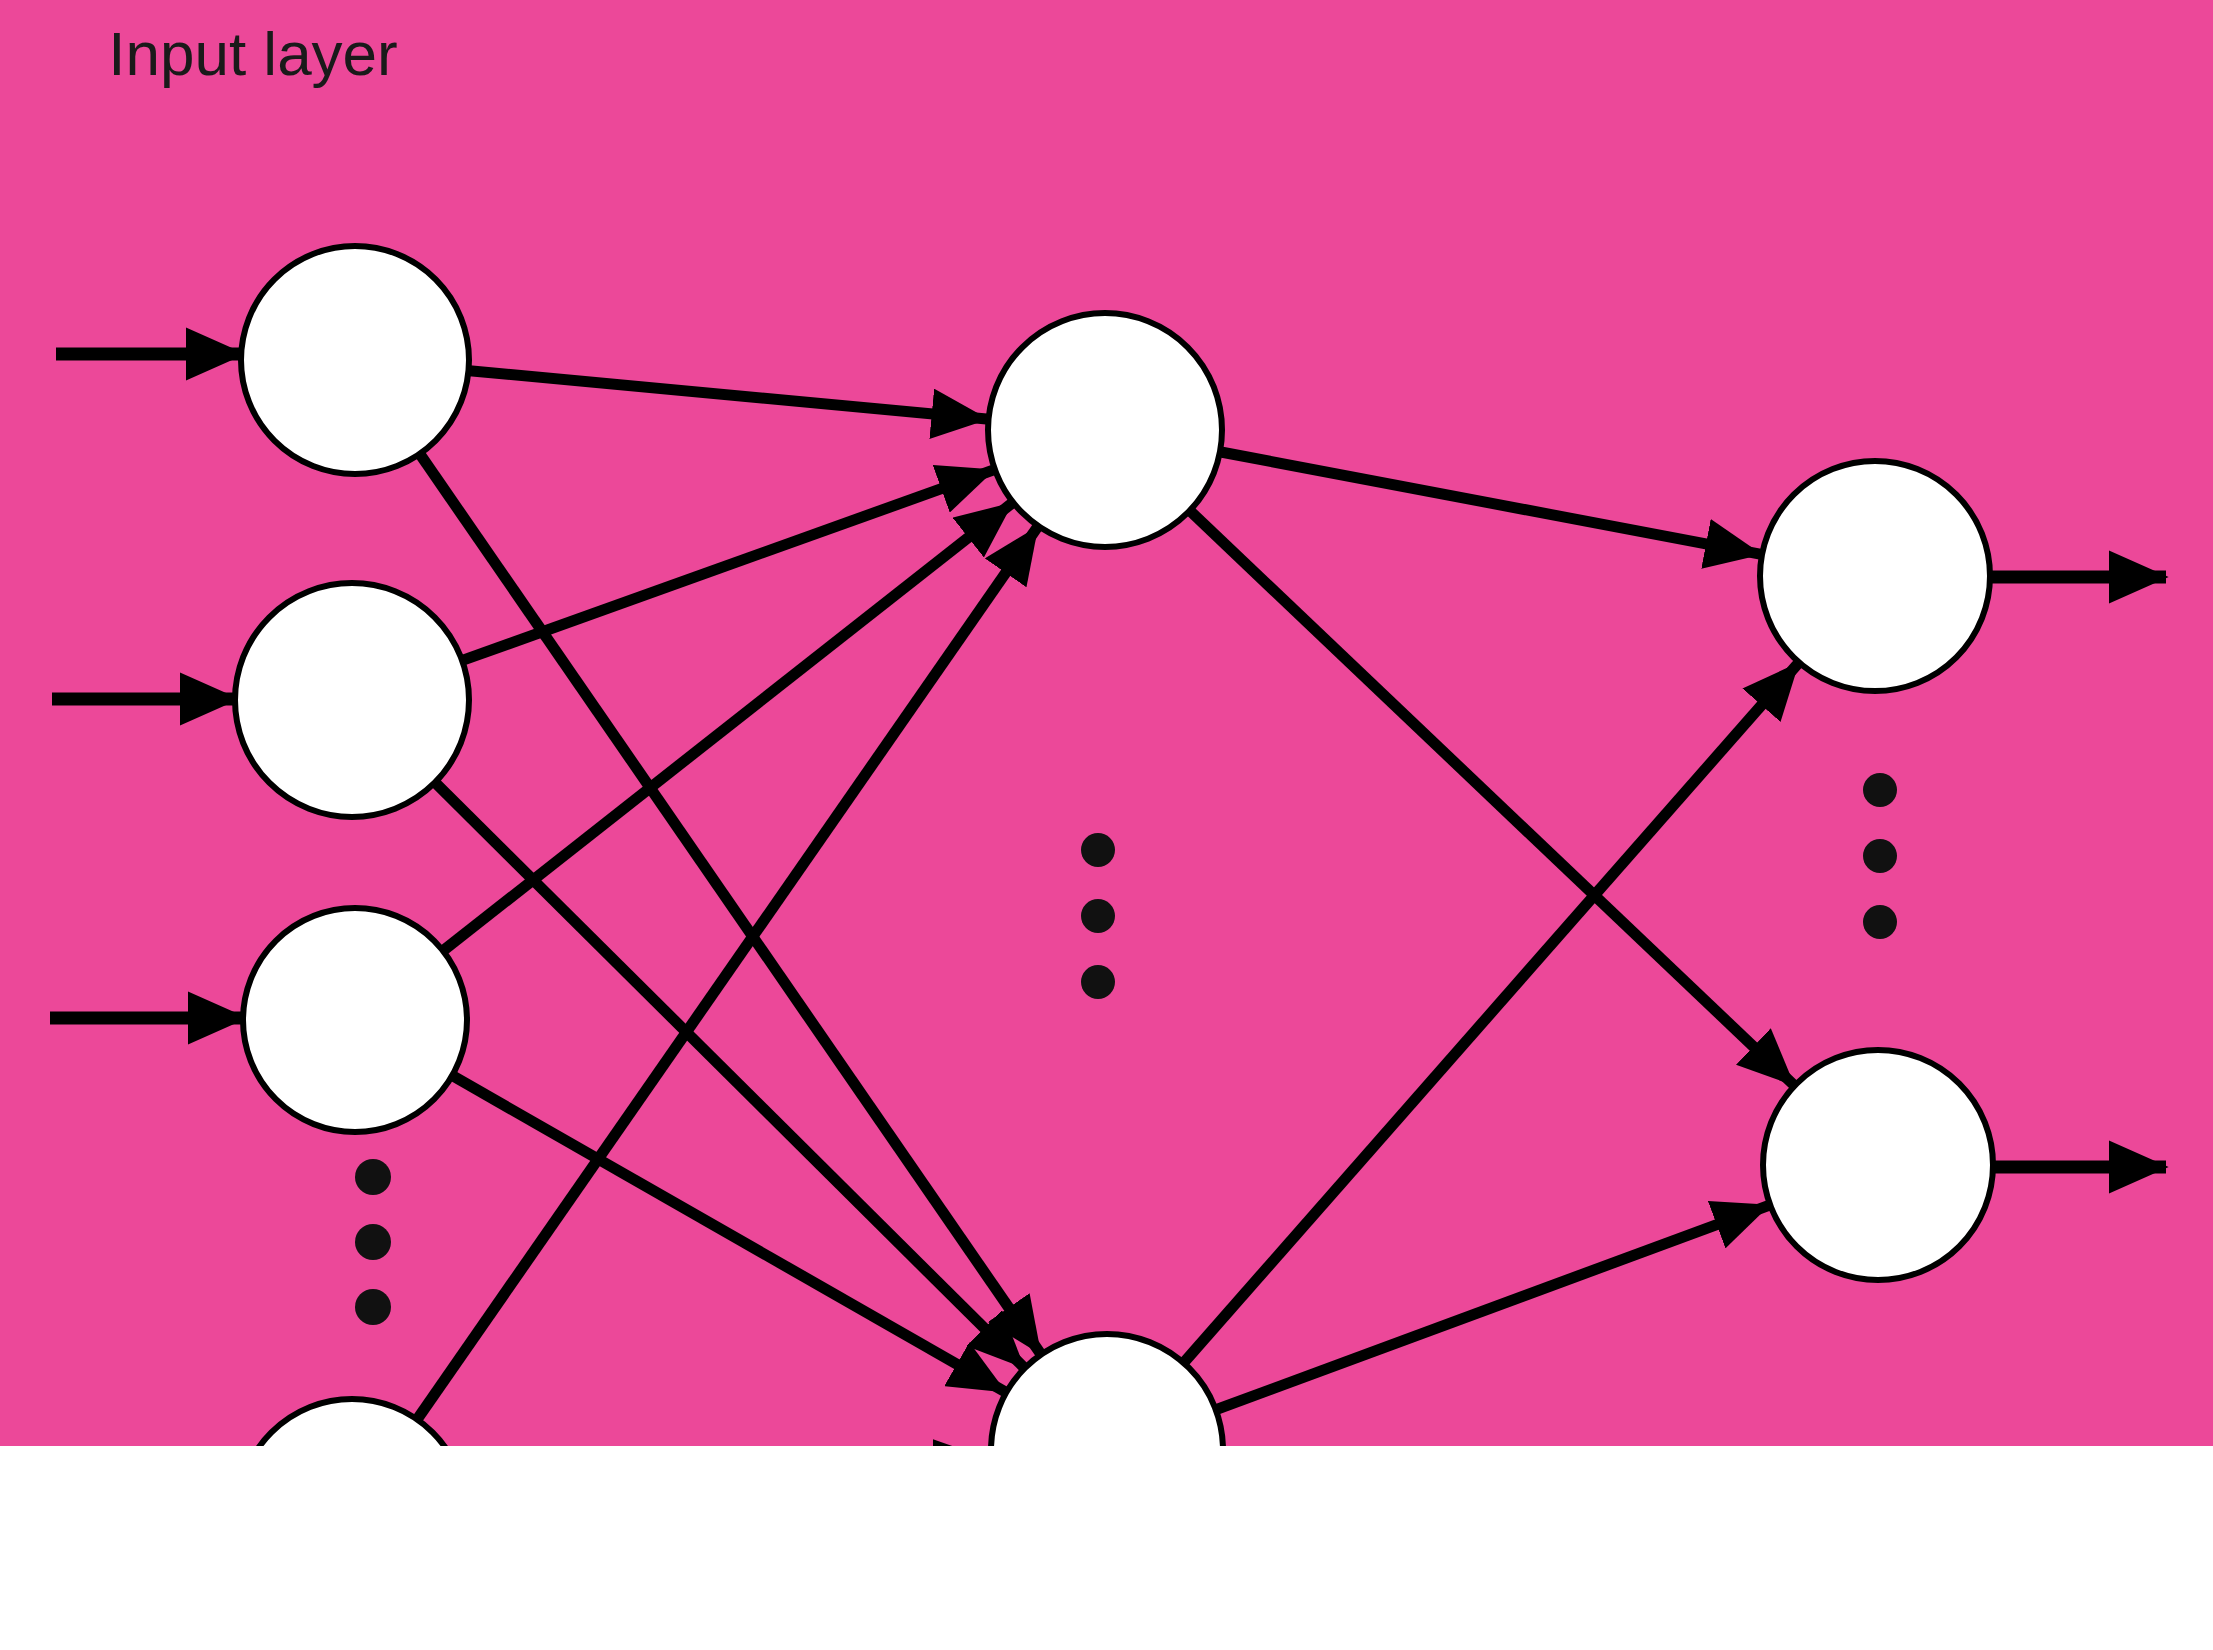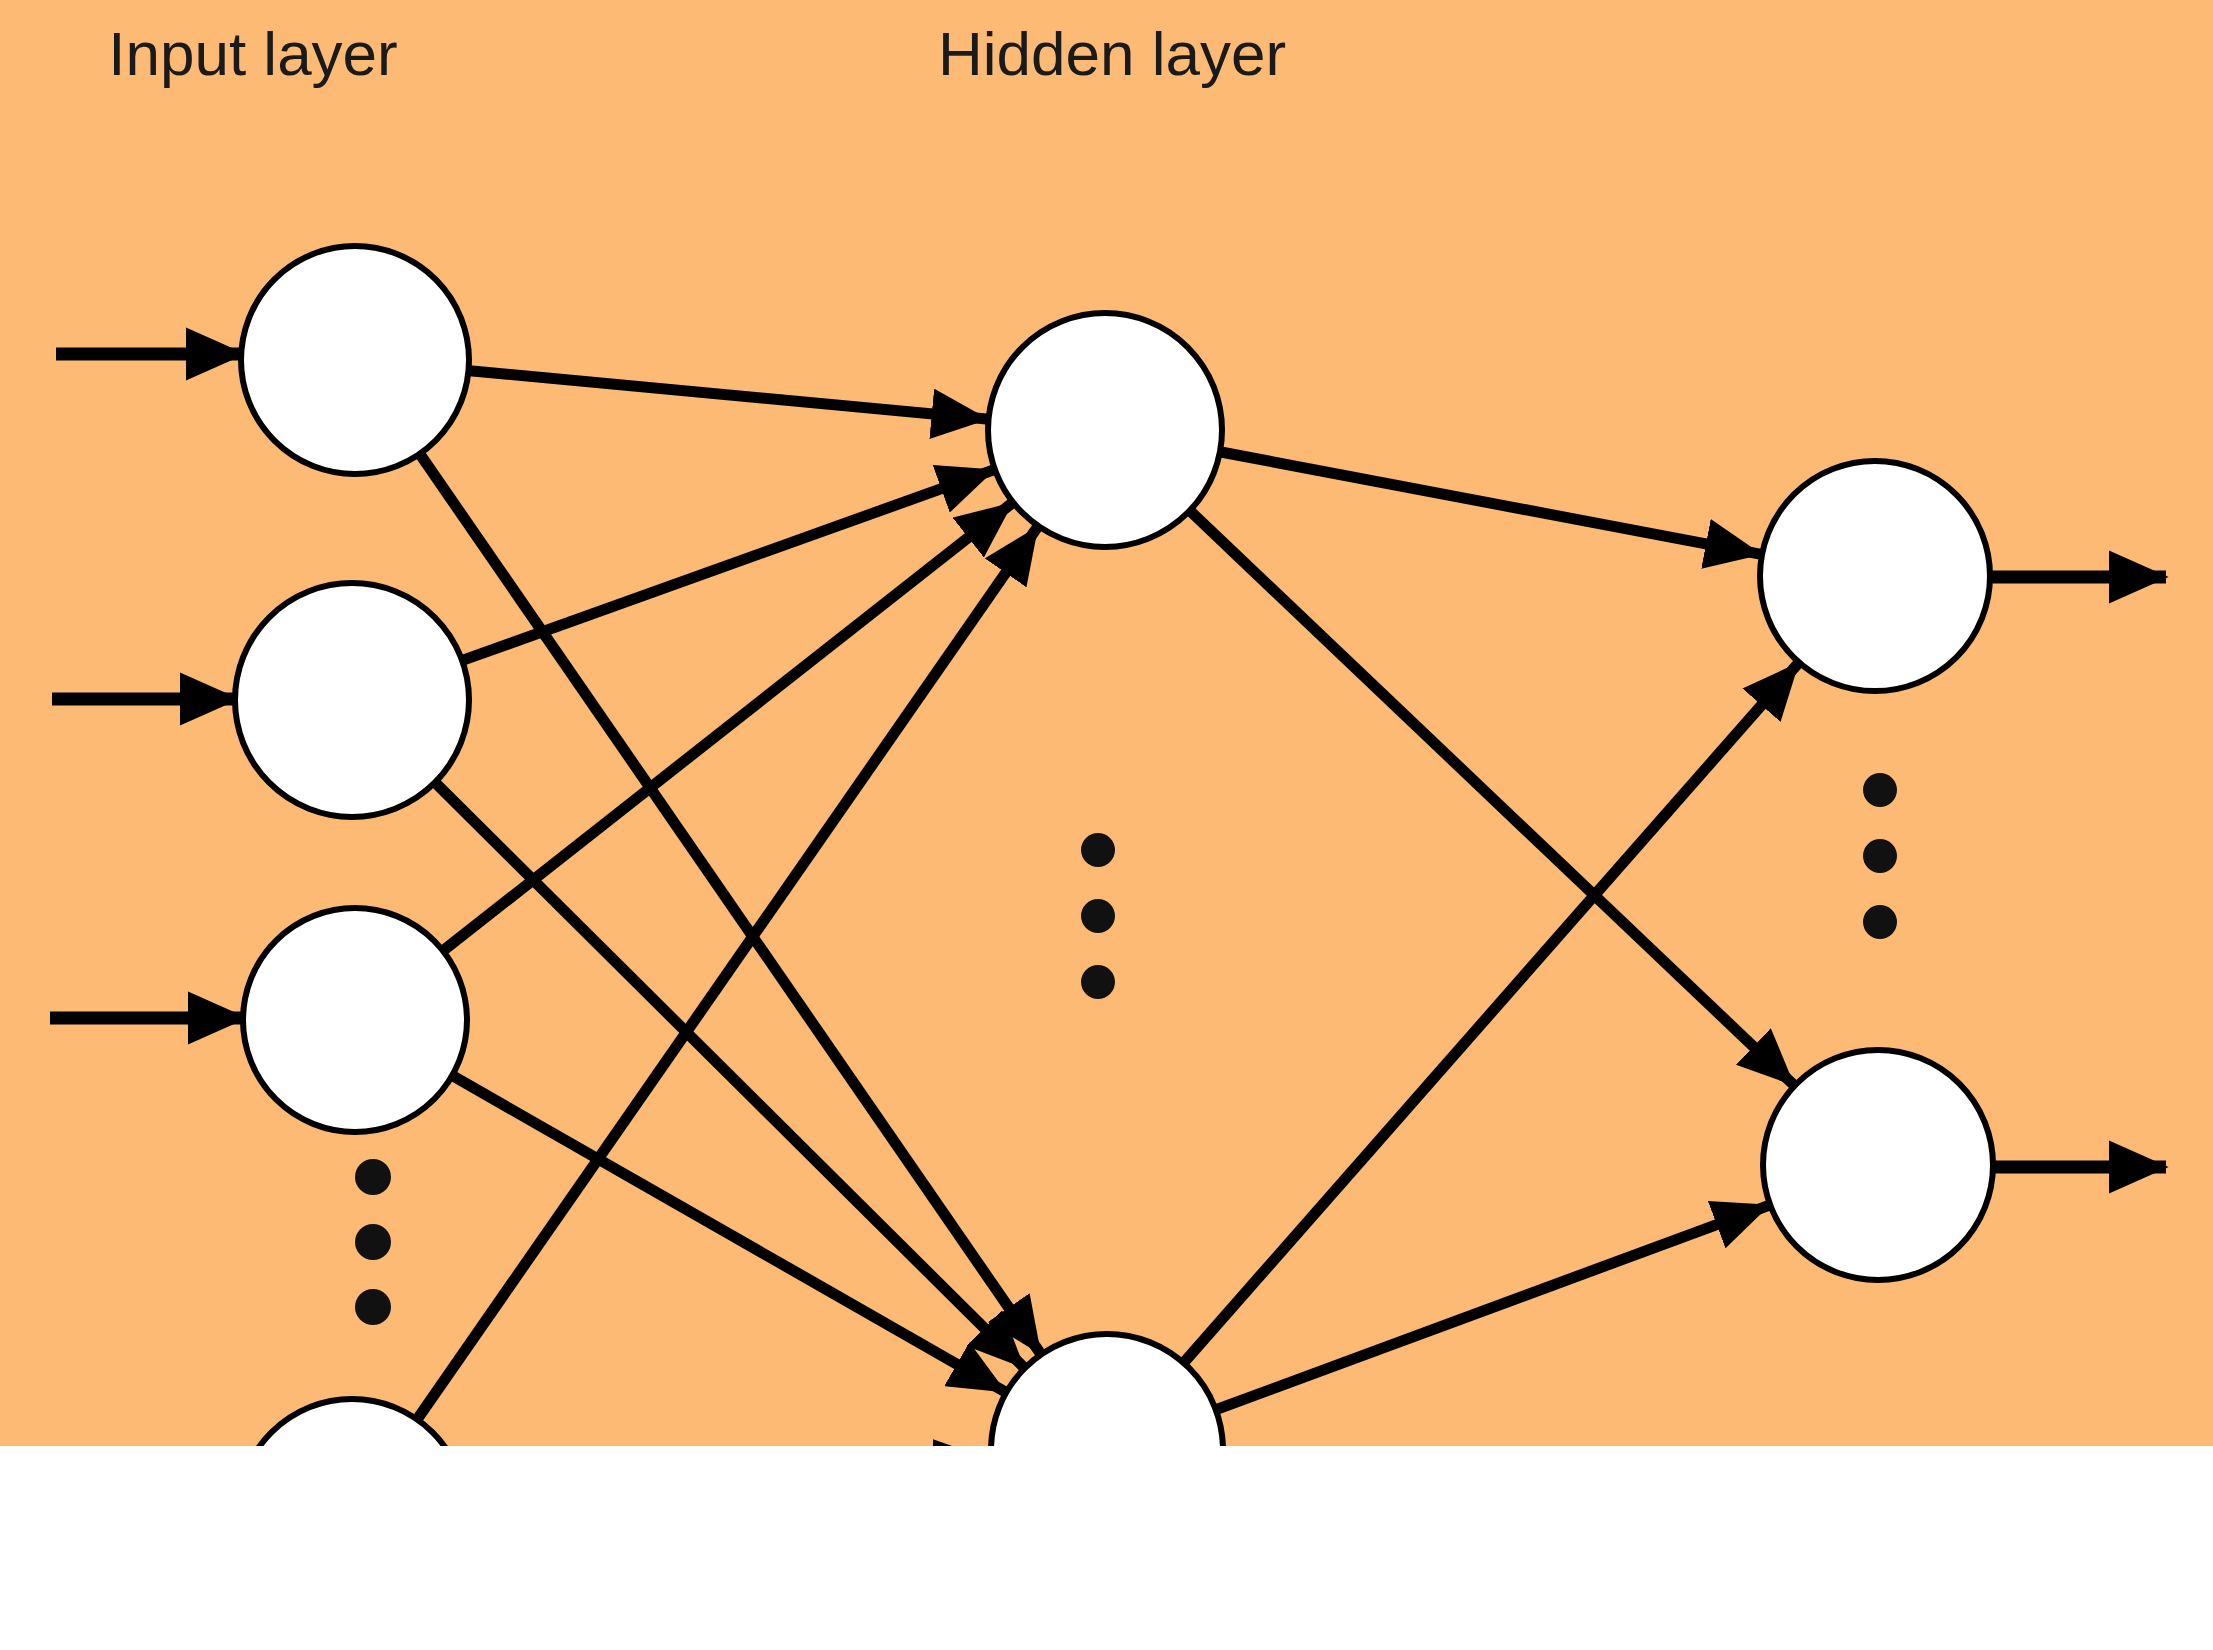--- a/index.html
+++ b/index.html
@@ -7,21 +7,21 @@
     padding: 0;
     background: #ffffff;
   }
   body {
     font-family: "Liberation Sans", sans-serif;
   }
   #canvas {
     position: relative;
     width: 2213px;
     height: 1446px;
-    background: #fdba74;
+    background: #ec4899;
     overflow: hidden;
   }
   #nn-svg {
     position: absolute;
     top: 0;
     left: 0;
     width: 2213px;
     height: 1650px;
     display: block;
   }
@@ -55,21 +55,20 @@
     fill: #111111;
   }
 </style>
 </head>
 <body>
 
 <div id="canvas">
 
   <div class="layer-label" style="left:253px; top:18px;">Input layer</div>
 
-  <div class="layer-label" style="left:1112px; top:18px;">Hidden layer</div>
 
 
   <svg id="nn-svg" viewBox="0 0 2213 1650">
     <defs>
       <marker id="arrowhead" markerWidth="5.2" markerHeight="4.6" refX="5.0" refY="2.3" orient="auto" markerUnits="strokeWidth">
         <path d="M0,0 L5.2,2.3 L0,4.6 z" fill="#000000"></path>
       </marker>
       <marker id="arrowhead-io" markerWidth="4.6" markerHeight="4.1" refX="4.4" refY="2.05" orient="auto" markerUnits="strokeWidth">
         <path d="M0,0 L4.6,2.05 L0,4.1 z" fill="#000000"></path>
       </marker>

